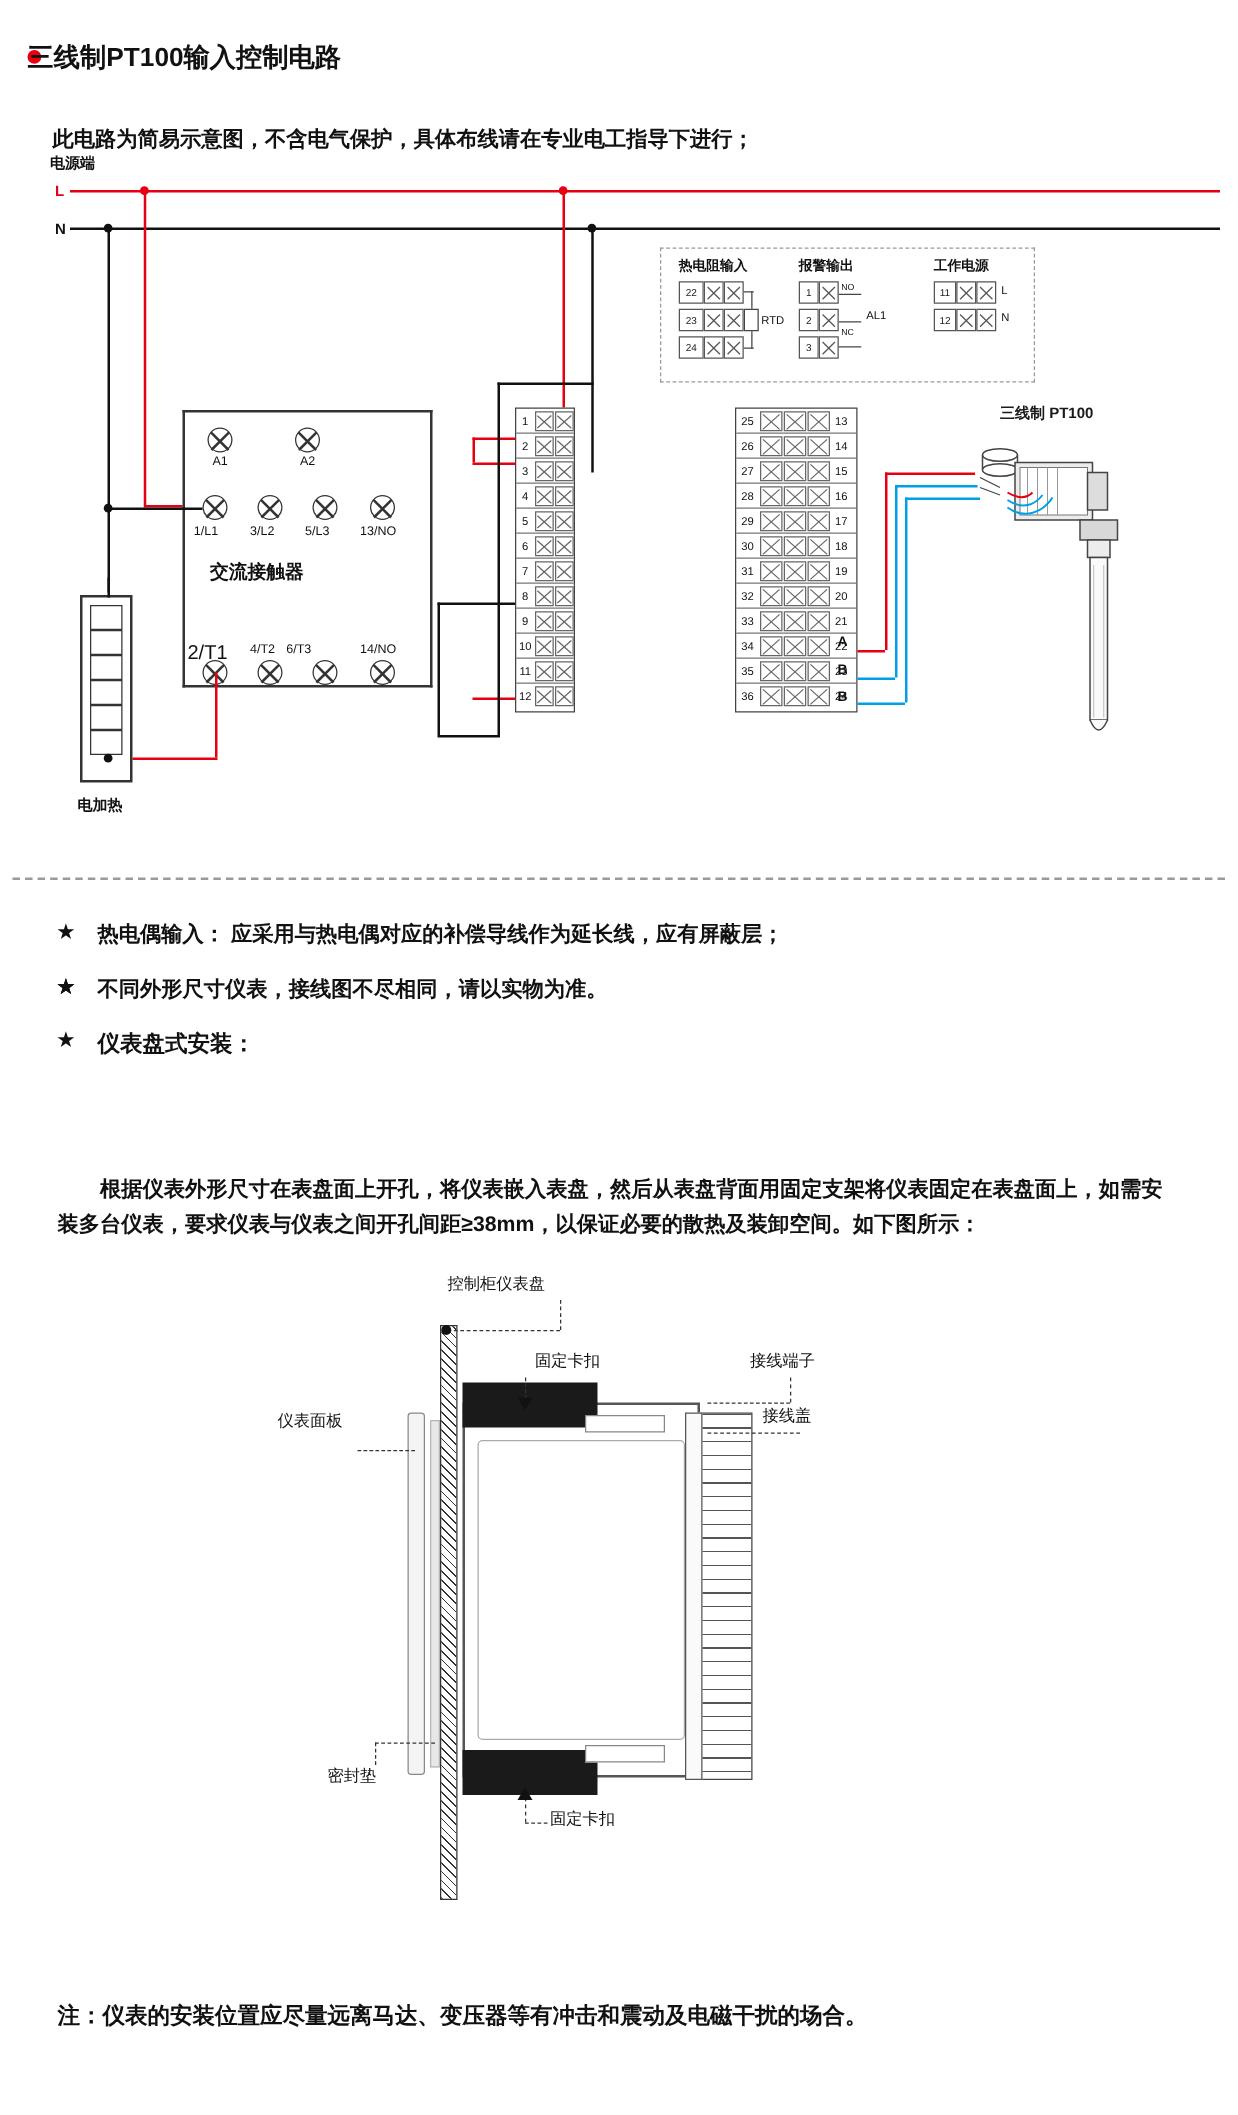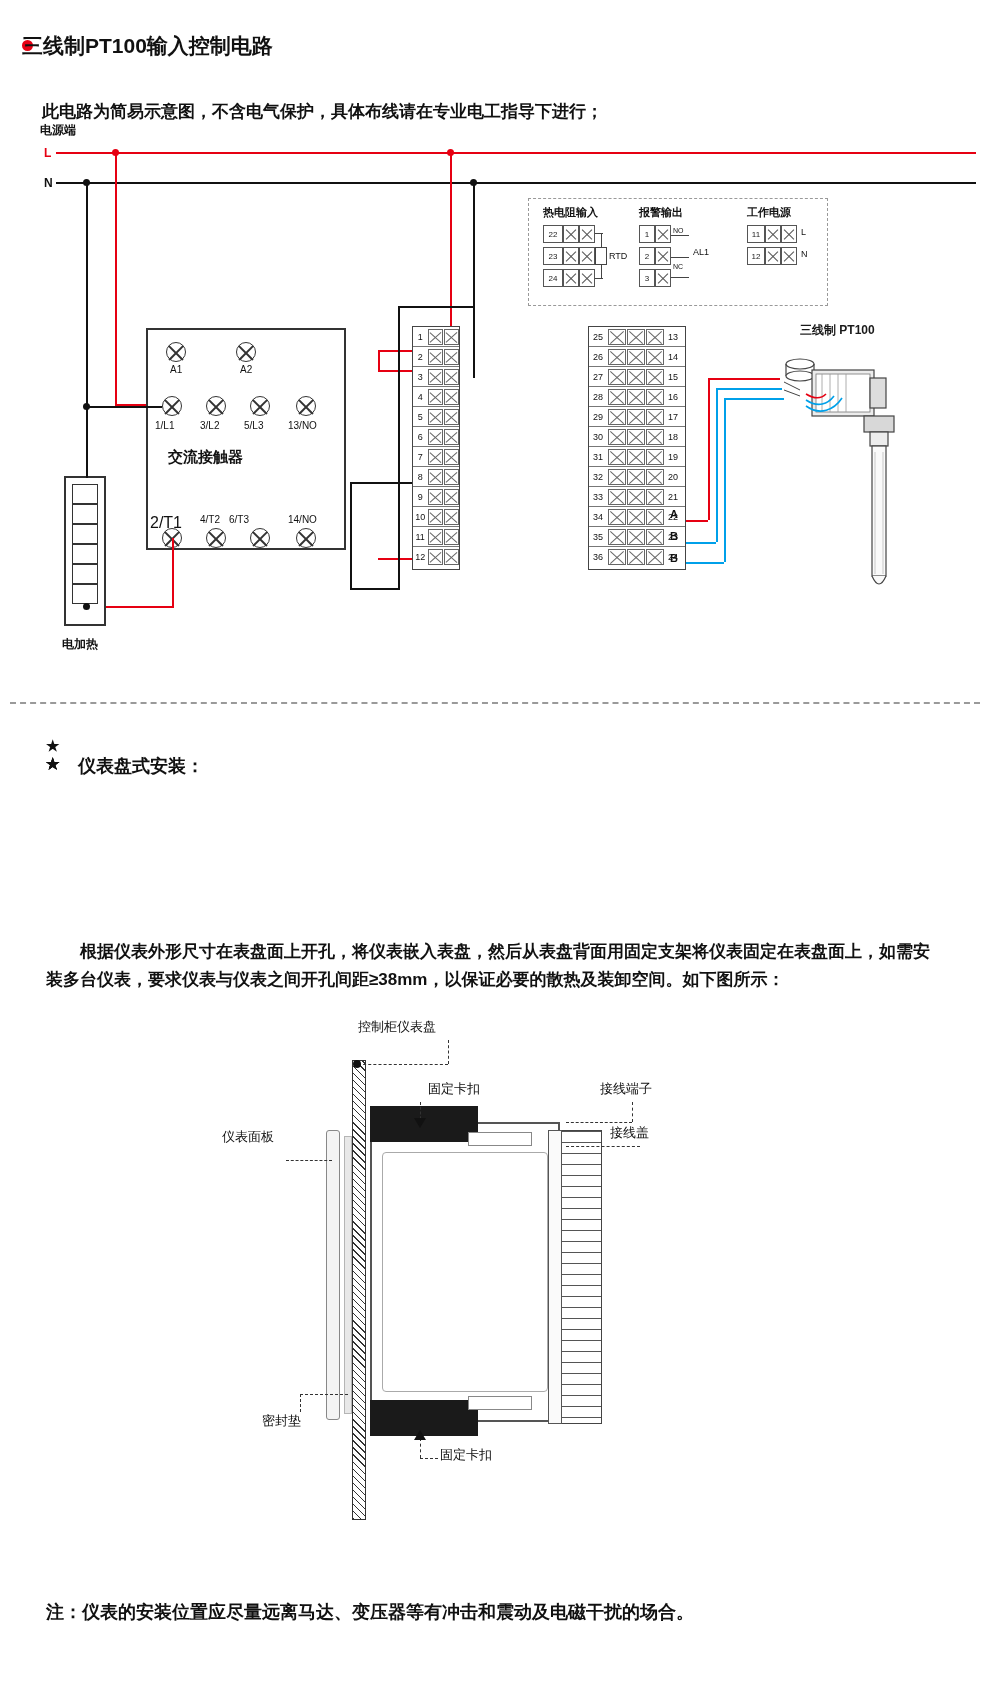--- a/index.html
+++ b/index.html
@@ -429,29 +429,31 @@
     <path d="M46 58 C58 66 68 62 74 54" stroke="#00a0e9" stroke-width="1.6" fill="none"></path>
     <path d="M46 64 C60 74 74 68 82 56" stroke="#00a0e9" stroke-width="1.6" fill="none"></path>
   </svg>
 </div>
 
 <div class="divider"></div>
 
 <div class="notes">
   <div class="note">
     <span class="star">★</span>
+    <span>热电偶输入：  应采用与热电偶对应的补偿导线作为延长线，应有屏蔽层；</span>
   </div>
   <div class="note">
     <span class="star">★</span>
   </div>
   <div class="note">
     <span class="star">★</span>
   </div>
   <div class="note">
     <span class="star">★</span>
+    <span>不同外形尺寸仪表，接线图不尽相同，请以实物为准。</span>
   </div>
   <div class="note" style="font-size:18px;">
     <span class="star">★</span>
     <span>仪表盘式安装：</span>
   </div>
 </div>
 
 <div class="para" style="top:938px;">根据仪表外形尺寸在表盘面上开孔，将仪表嵌入表盘，然后从表盘背面用固定支架将仪表固定在表盘面上，如需安装多台仪表，要求仪表与仪表之间开孔间距≥38mm，以保证必要的散热及装卸空间。如下图所示：</div>
 
 <div class="mount">

